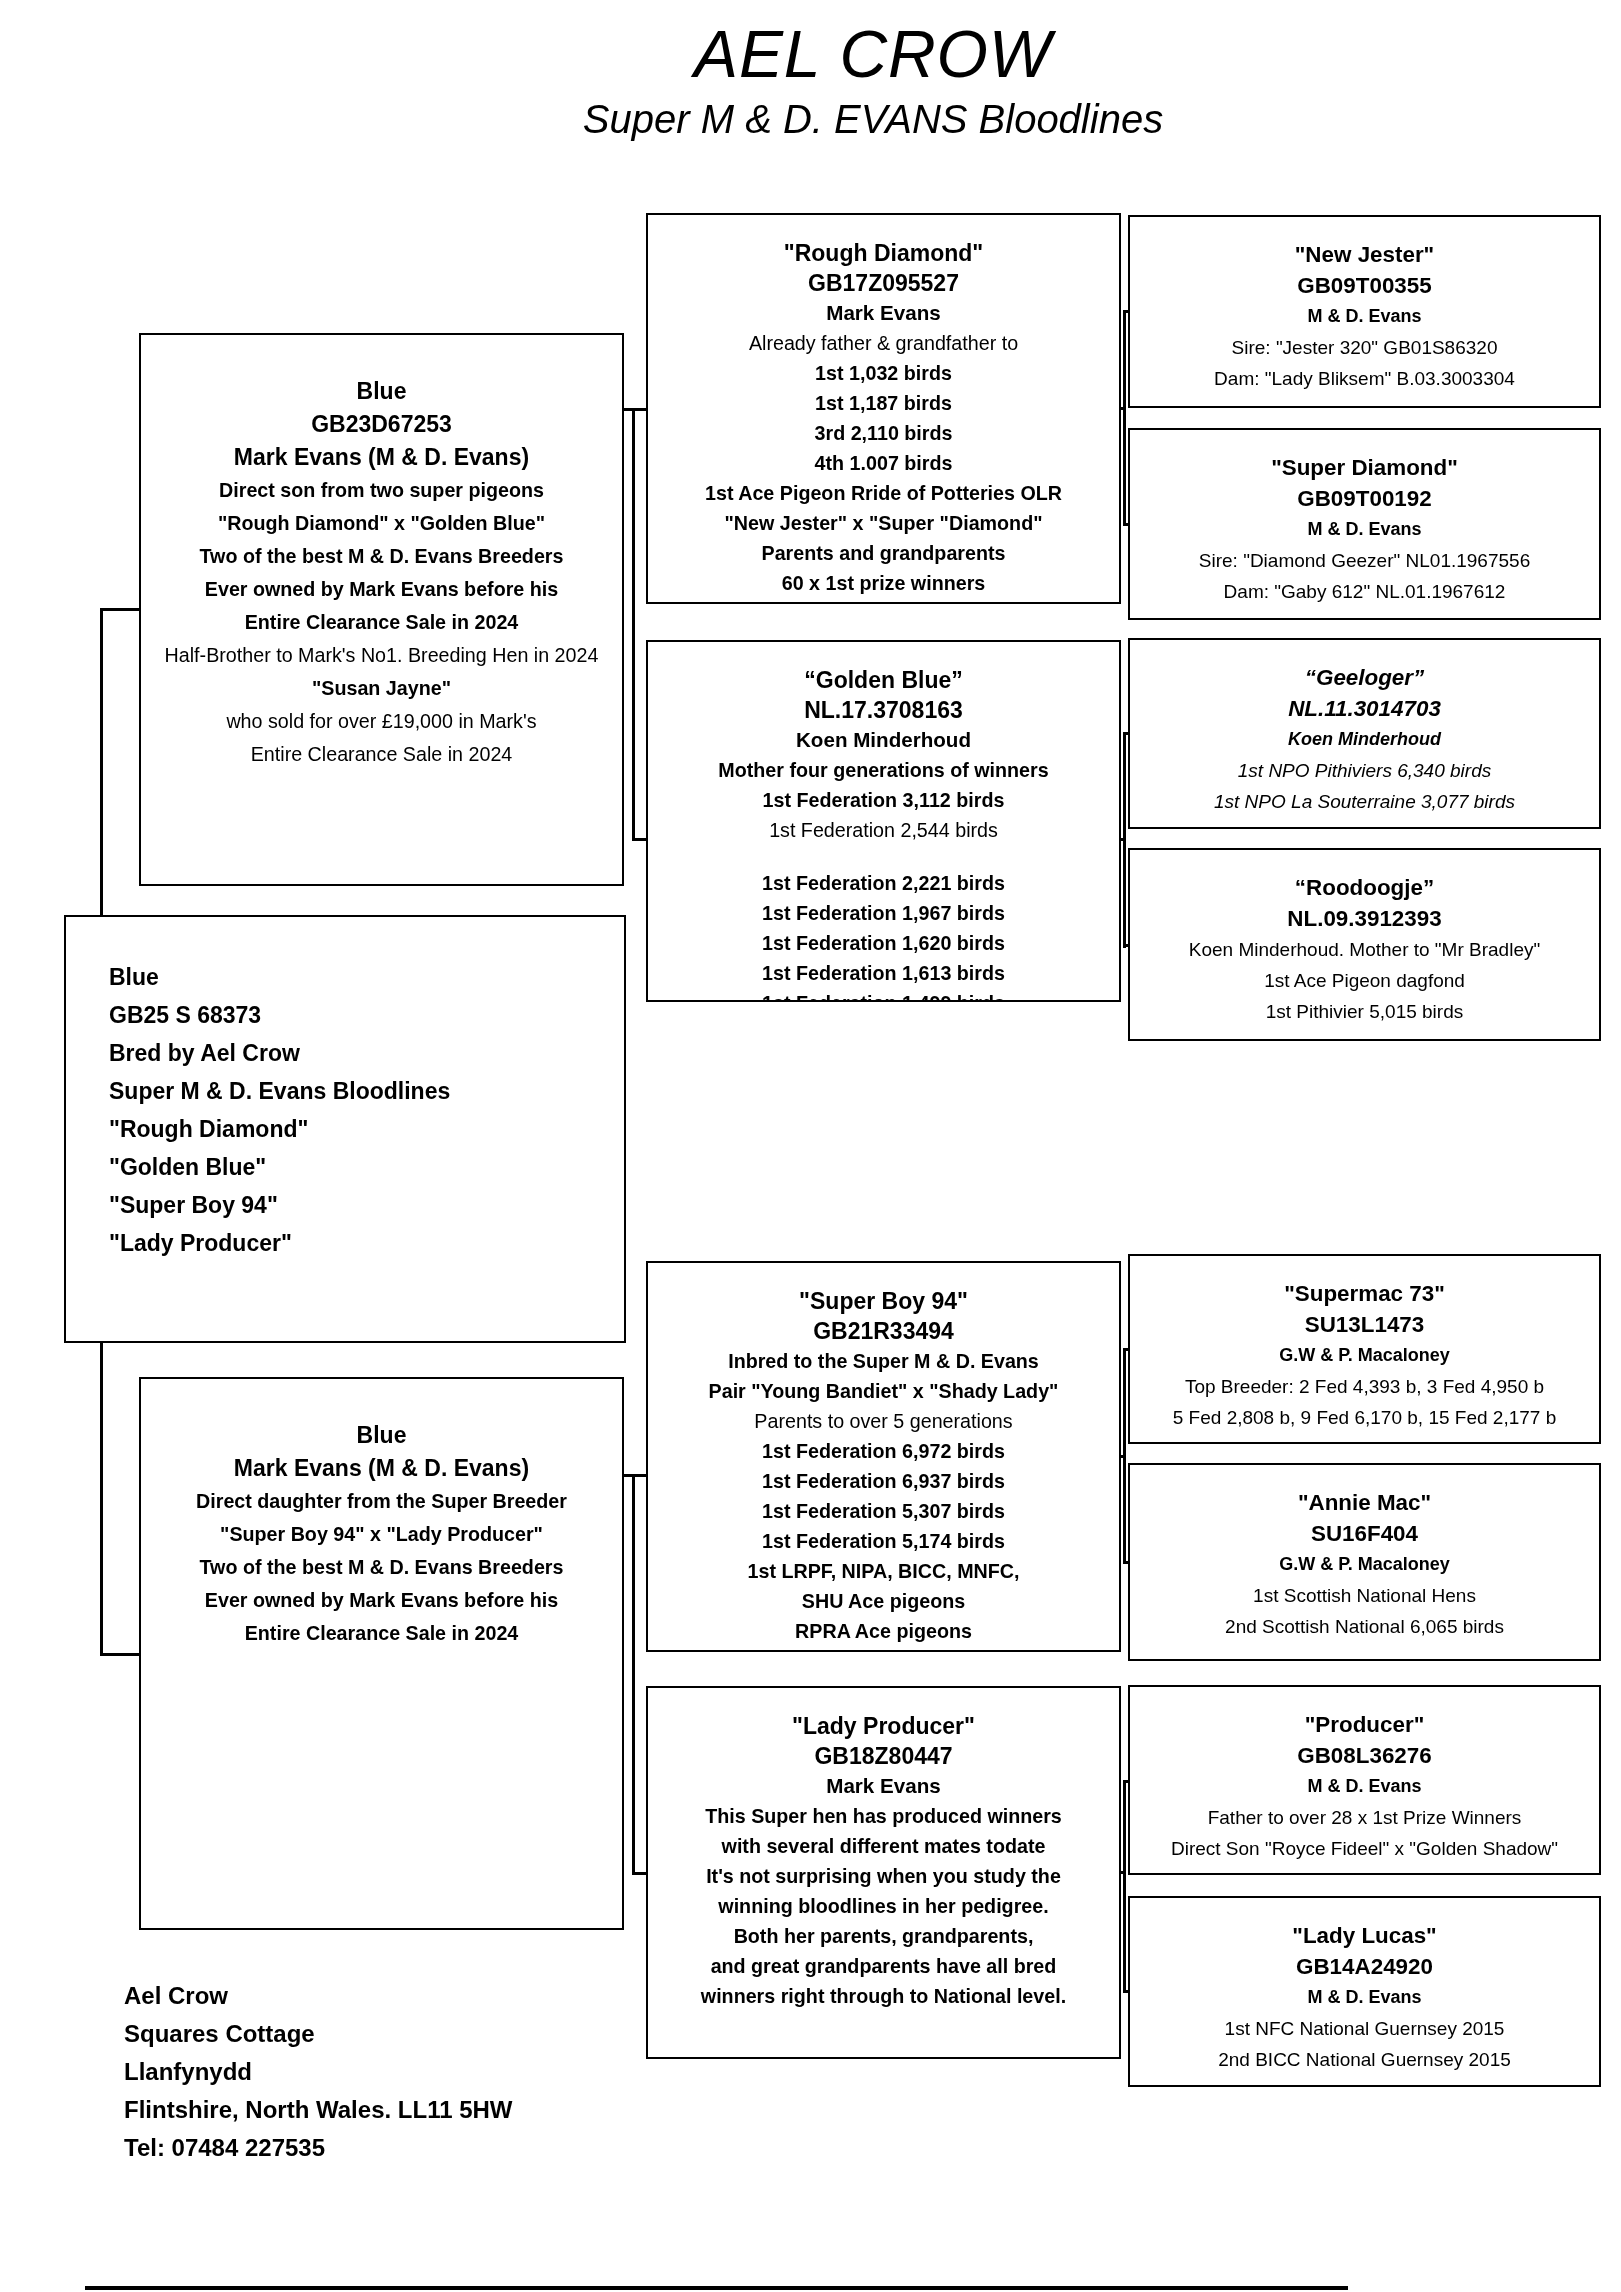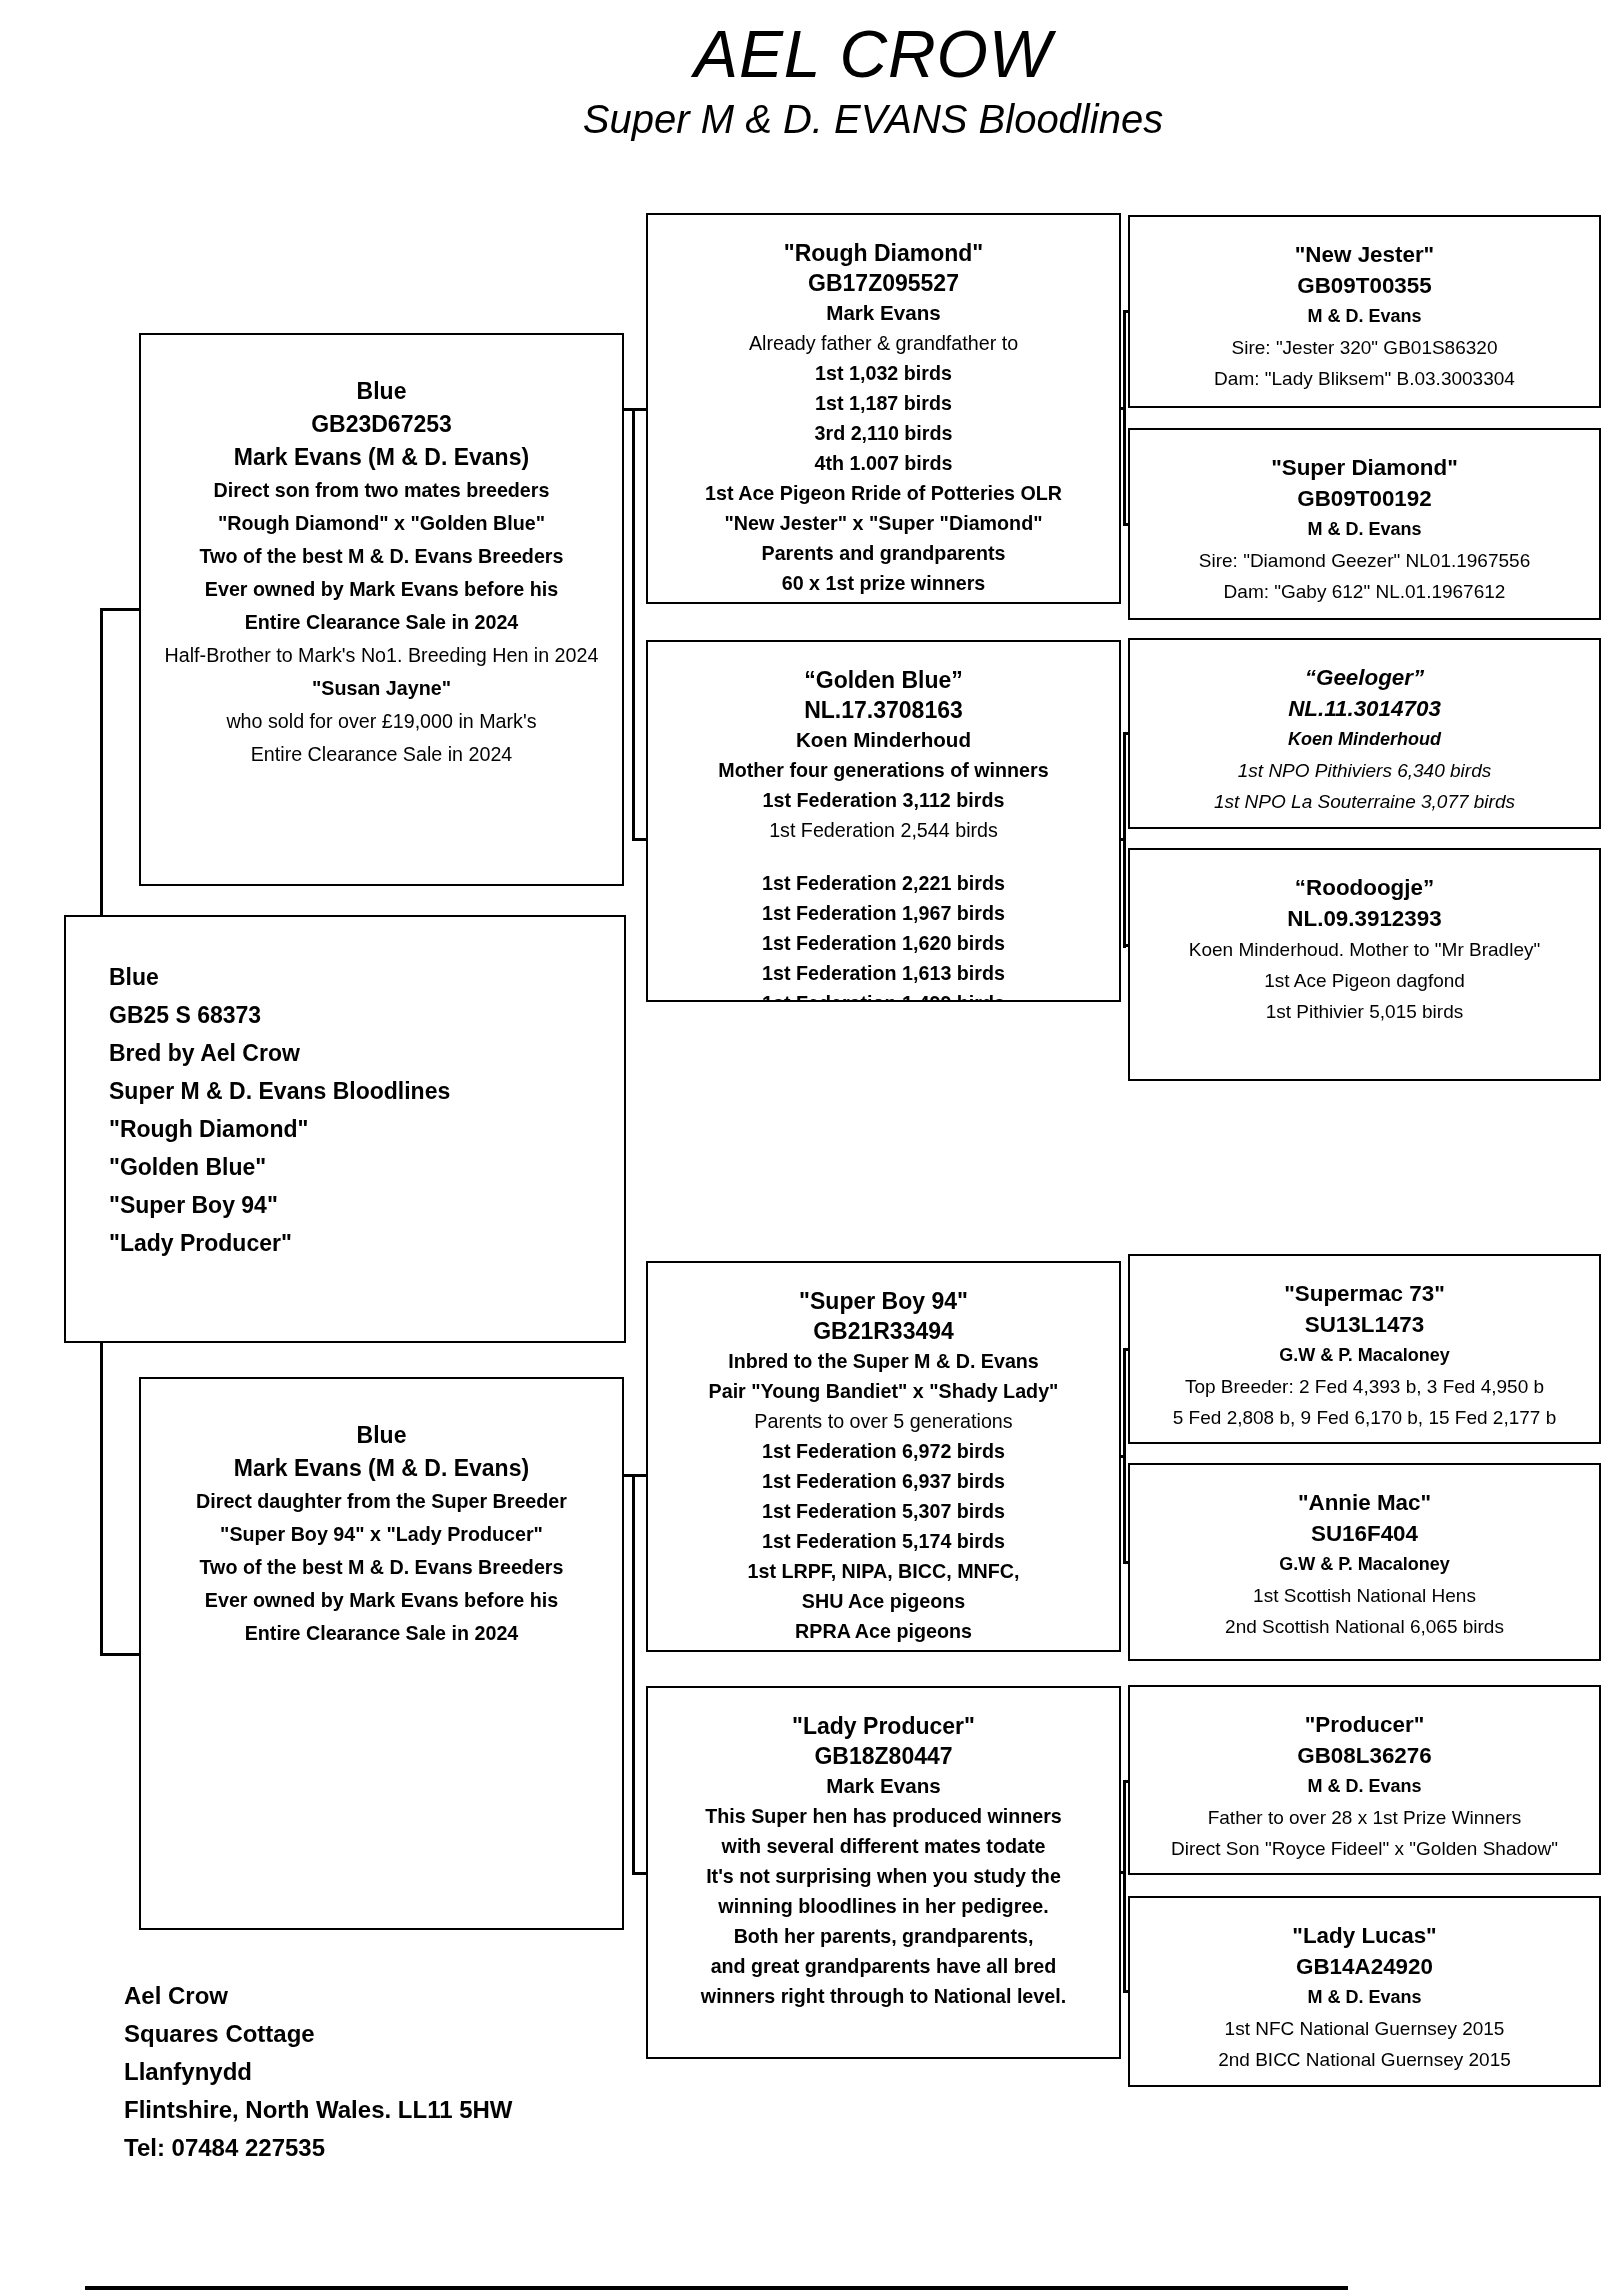--- a/index.html
+++ b/index.html
@@ -41,21 +41,21 @@
   #box-sire        {left:139px;top:333px;width:485px;height:553px;}
   #box-subject     {left:64px; top:915px;width:562px;height:428px;}
   #box-dam         {left:139px;top:1377px;width:485px;height:553px;}
   #box-rough-diamond{left:646px;top:213px;width:475px;height:391px;}
   #box-golden-blue {left:646px;top:640px;width:475px;height:362px;}
   #box-super-boy   {left:646px;top:1261px;width:475px;height:391px;}
   #box-lady-producer{left:646px;top:1686px;width:475px;height:373px;}
   #box-new-jester  {left:1128px;top:215px;width:473px;height:193px;}
   #box-super-diamond{left:1128px;top:428px;width:473px;height:192px;}
   #box-geeloger    {left:1128px;top:638px;width:473px;height:191px;font-style:italic;}
-  #box-roodoogje   {left:1128px;top:848px;width:473px;height:233px;}
+  #box-roodoogje   {left:1128px;top:848px;width:473px;height:193px;}
   #box-supermac    {left:1128px;top:1254px;width:473px;height:190px;}
   #box-annie-mac   {left:1128px;top:1463px;width:473px;height:198px;}
   #box-producer    {left:1128px;top:1685px;width:473px;height:190px;}
   #box-lady-lucas  {left:1128px;top:1896px;width:473px;height:191px;}
 
   .cl{position:absolute;background:#000;}
   .address{
     position:absolute;left:124px;top:1977px;font-weight:bold;font-size:24px;
   }
   .address .ln{line-height:38px;}
@@ -97,21 +97,21 @@
 <div class="cl" style="left:1123px;top:1780px;width:2.7px;height:212px;"></div>
 <div class="cl" style="left:1123px;top:1780px;width:8px;height:2.7px;"></div>
 <div class="cl" style="left:1123px;top:1990px;width:8px;height:2.7px;"></div>
 
 <div class="cl" style="left:85px;top:2286px;width:1263px;height:3.6px;"></div>
 
 <div class="box col-left" id="box-sire">
     <div class="ln t1">Blue</div>
     <div class="ln t1">GB23D67253</div>
     <div class="ln t1">Mark Evans (M &amp; D. Evans)</div>
-    <div class="ln b">Direct son from two mates breeders</div>
+    <div class="ln b">Direct son from two super pigeons</div>
     <div class="ln b">"Rough Diamond" x "Golden Blue"</div>
     <div class="ln b">Two of the best M &amp; D. Evans Breeders</div>
     <div class="ln b">Ever owned by Mark Evans before his</div>
     <div class="ln b">Entire Clearance Sale in 2024</div>
     <div class="ln r">Half-Brother to Mark's No1. Breeding Hen in 2024</div>
     <div class="ln b">"Susan Jayne"</div>
     <div class="ln r">who sold for over £19,000 in Mark's</div>
     <div class="ln r">Entire Clearance Sale in 2024</div>
   </div>
 <div class="box col-left" id="box-dam">

